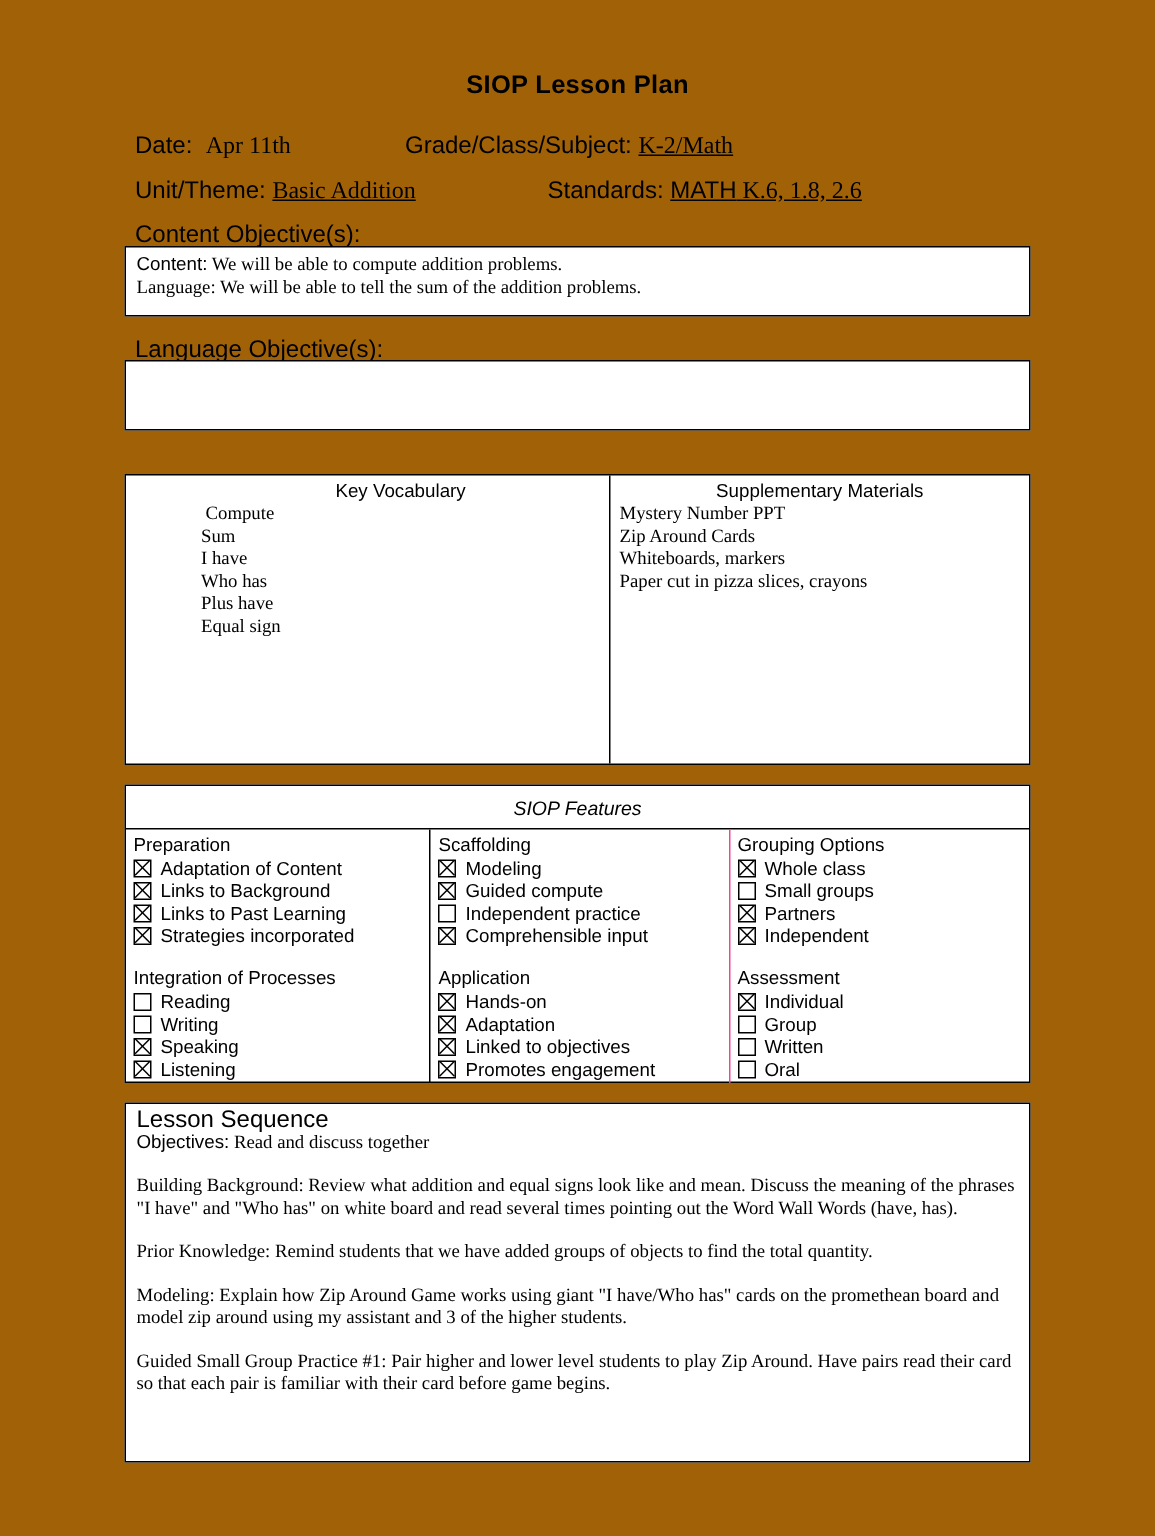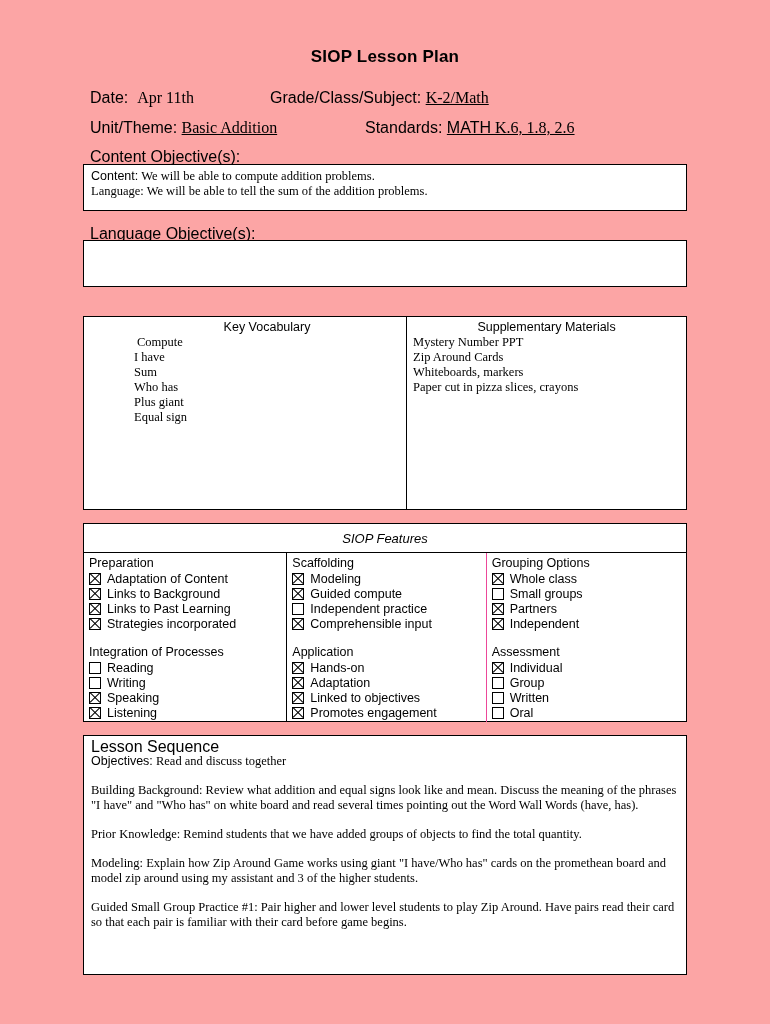--- a/index.html
+++ b/index.html
@@ -1,16 +1,16 @@
 <!DOCTYPE html>
 <html><head>
 <meta charset="utf-8">
 <style>
   html,body{margin:0;padding:0;background:#fff;}
-  .page{position:relative;width:770px;height:1024px;background:#fca5a5;color:#000;overflow:hidden;}
+  .page{position:relative;width:770px;height:1024px;background:#a16207;color:#000;overflow:hidden;}
   .sans{font-family:"Liberation Sans",sans-serif;}
   .serif{font-family:"Liberation Serif",serif;}
   .title{position:absolute;top:47px;left:0;width:770px;text-align:center;
          font:bold 17px "Liberation Sans",sans-serif;letter-spacing:.2px;}
   .abs{position:absolute;font-size:16px;line-height:15px;white-space:nowrap;}
   .u{text-decoration:underline;}
   .box{position:absolute;left:83px;width:604px;border:1px solid #000;box-sizing:border-box;background:#fff;}
   #box-content{top:164px;height:47px;padding:4px 7px;}
   #box-language{top:240px;height:47px;}
   .bodyline{font-family:"Liberation Serif",serif;font-size:12.5px;line-height:15px;}
@@ -71,24 +71,24 @@
     <div class="bodyline">Language: We will be able to tell the sum of the addition problems.</div>
   </div>
 
   <div class="abs sans" style="top:226px;left:90px;">Language Objective(s):</div>
   <div class="box" id="box-language"></div>
 
   <div class="box" id="vocab">
     <div class="vcell first">
       <div class="vhead">Key Vocabulary</div>
       <div class="vitem" style="padding-left:3px;">Compute</div>
+      <div class="vitem">Sum</div>
       <div class="vitem">I have</div>
-      <div class="vitem">Sum</div>
       <div class="vitem">Who has</div>
-      <div class="vitem">Plus giant</div>
+      <div class="vitem">Plus have</div>
       <div class="vitem">Equal sign</div>
     </div>
     <div class="vcell">
       <div class="vhead">Supplementary Materials</div>
       <div class="vitem">Mystery Number PPT</div>
       <div class="vitem">Zip Around Cards</div>
       <div class="vitem">Whiteboards, markers</div>
       <div class="vitem">Paper cut in pizza slices, crayons</div>
     </div>
   </div>

